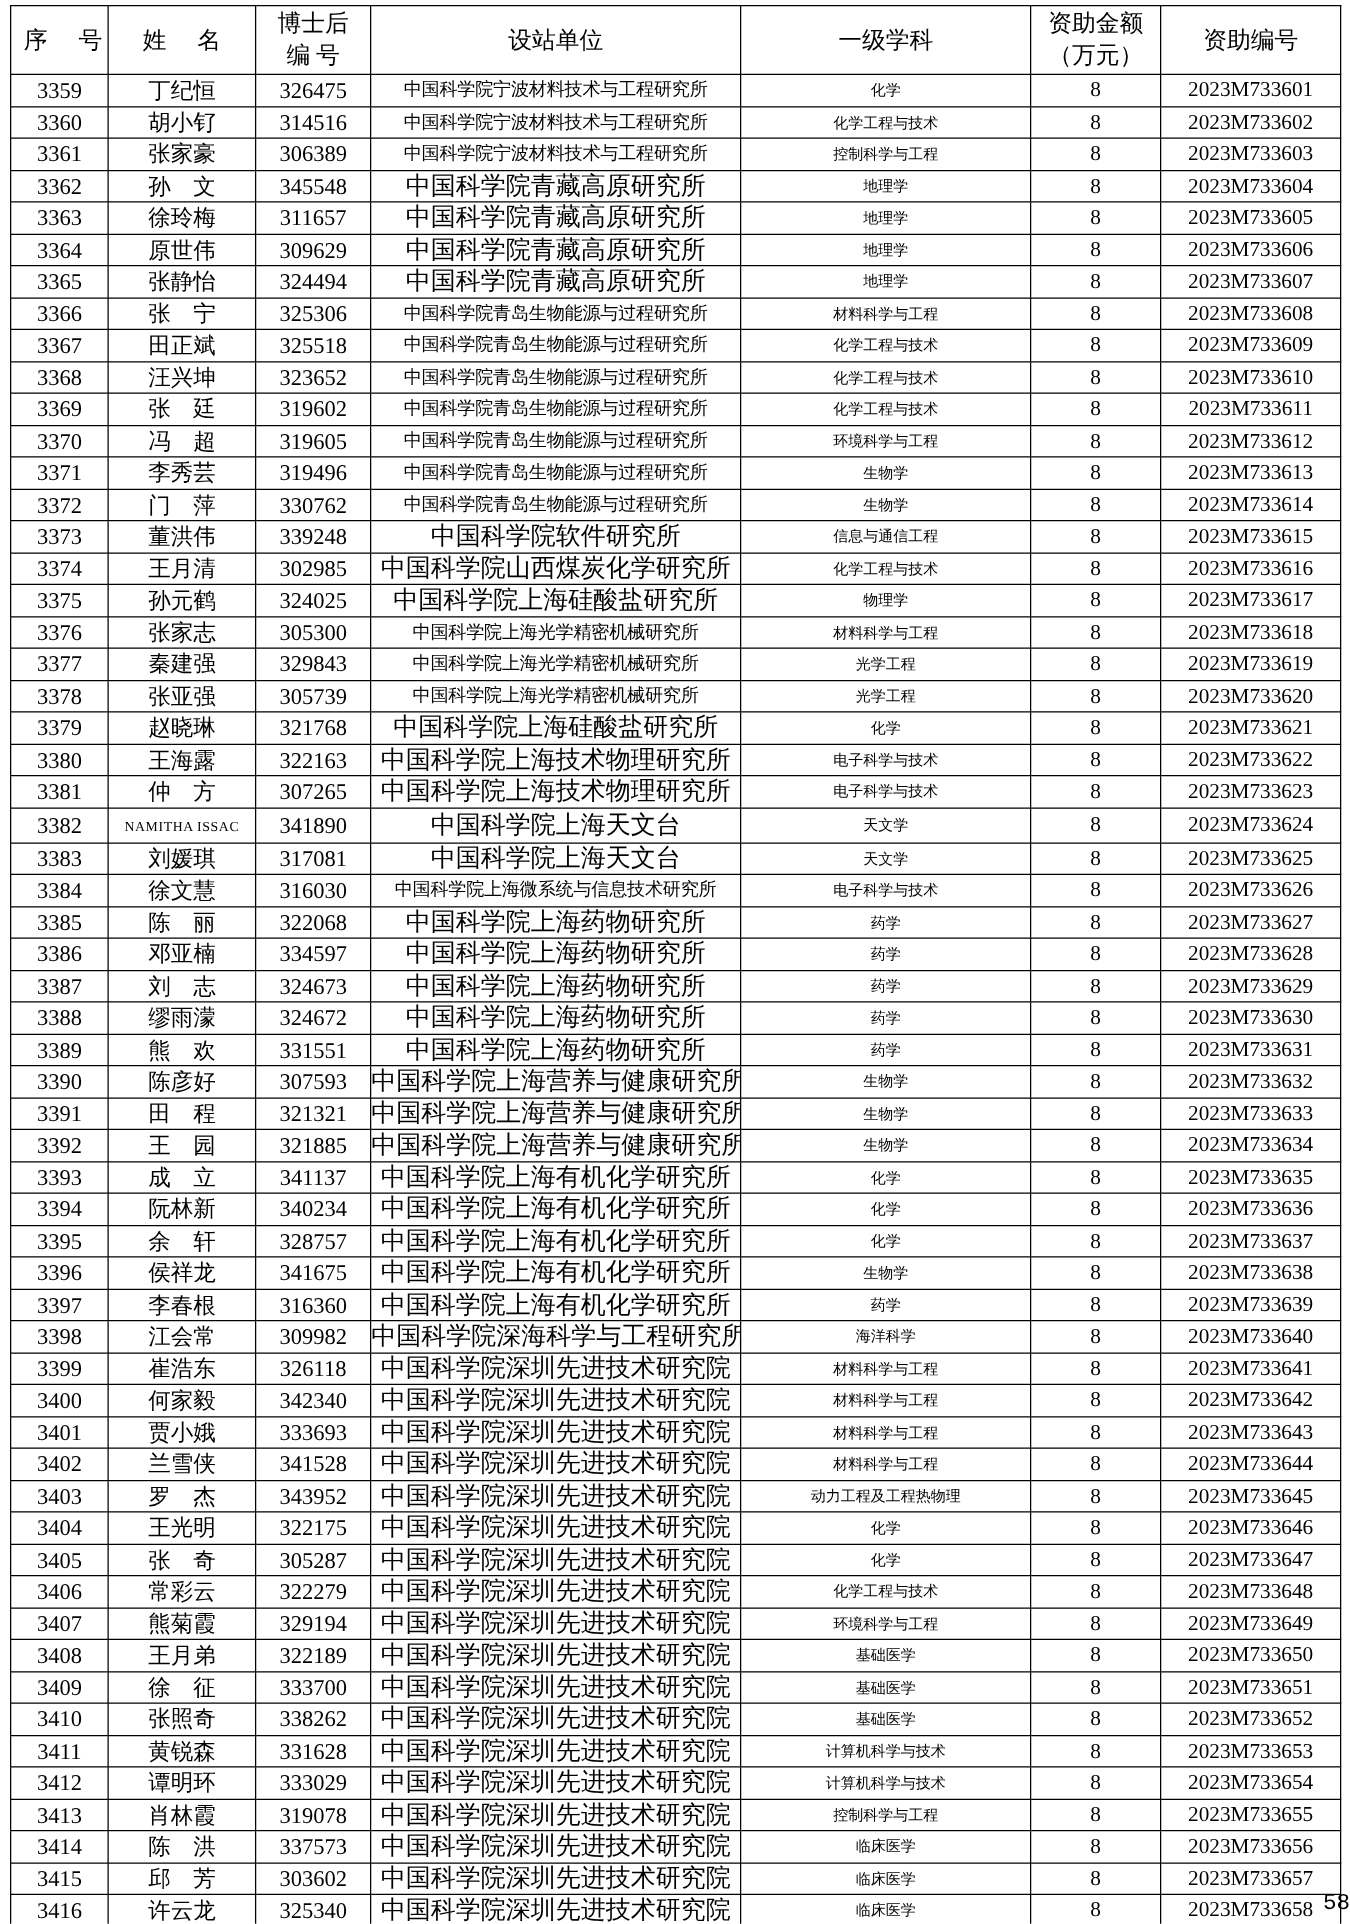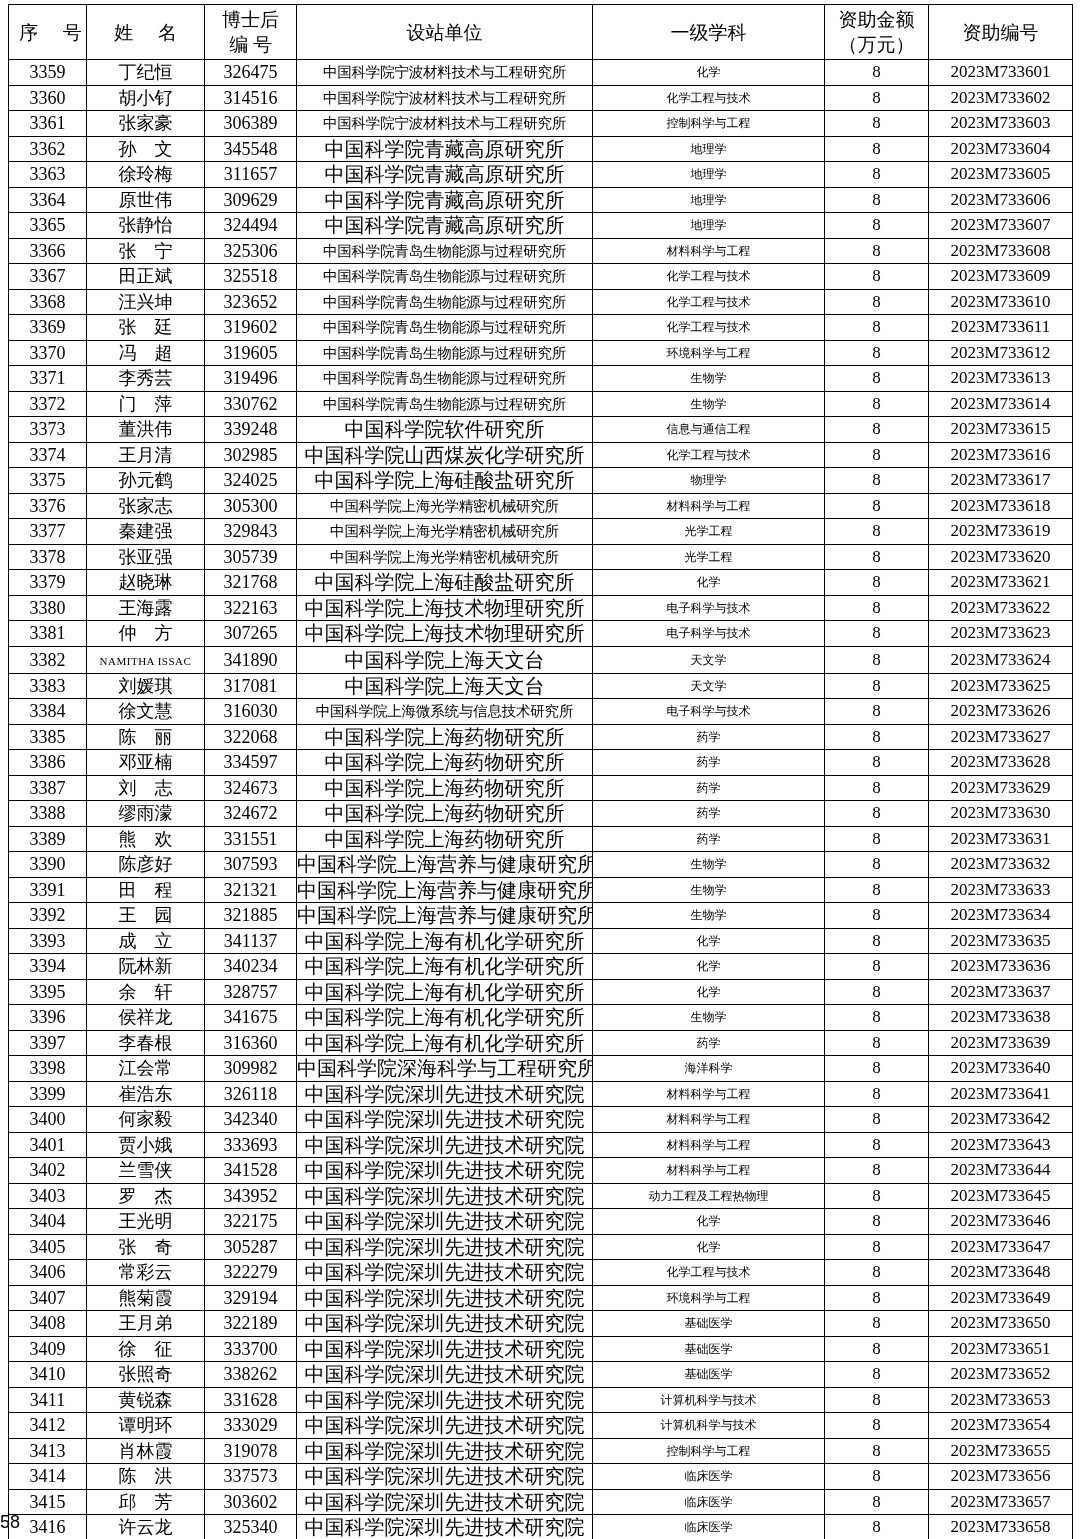--- a/index.html
+++ b/index.html
@@ -75,23 +75,23 @@
   td.unit.small { font-size: 14.5px; letter-spacing: -0.2px; }
   td.disc { font-size: 12px; }
   td.amt  { font-size: 17px; }
   td.code { font-size: 17px; }
 
   .page-number {
     position: absolute;
     bottom: 6px;
     left: 0;
     width: 1080px;
-    text-align: left;
+    text-align: right;
     font-size: 18px;
-    font-family: Liberation Sans, sans-serif;
+    font-family: Liberation Mono, monospace;
   }
 </style>
 </head>
 <body>
 
 <div class="page">
   <table class="grid">
     <colgroup>
       <col class="c-seq">
         <col class="c-name">

